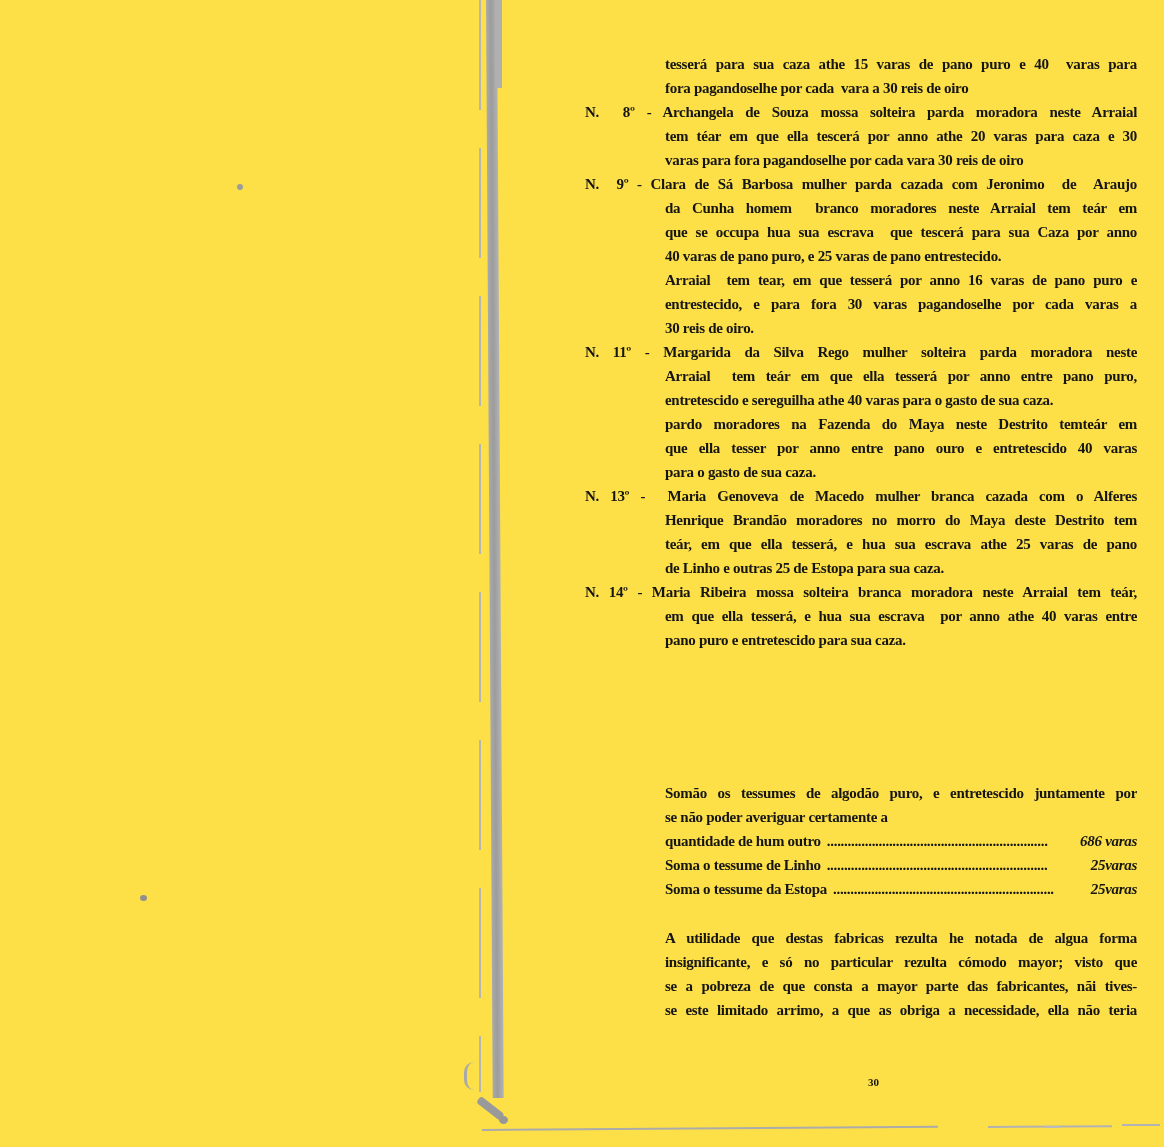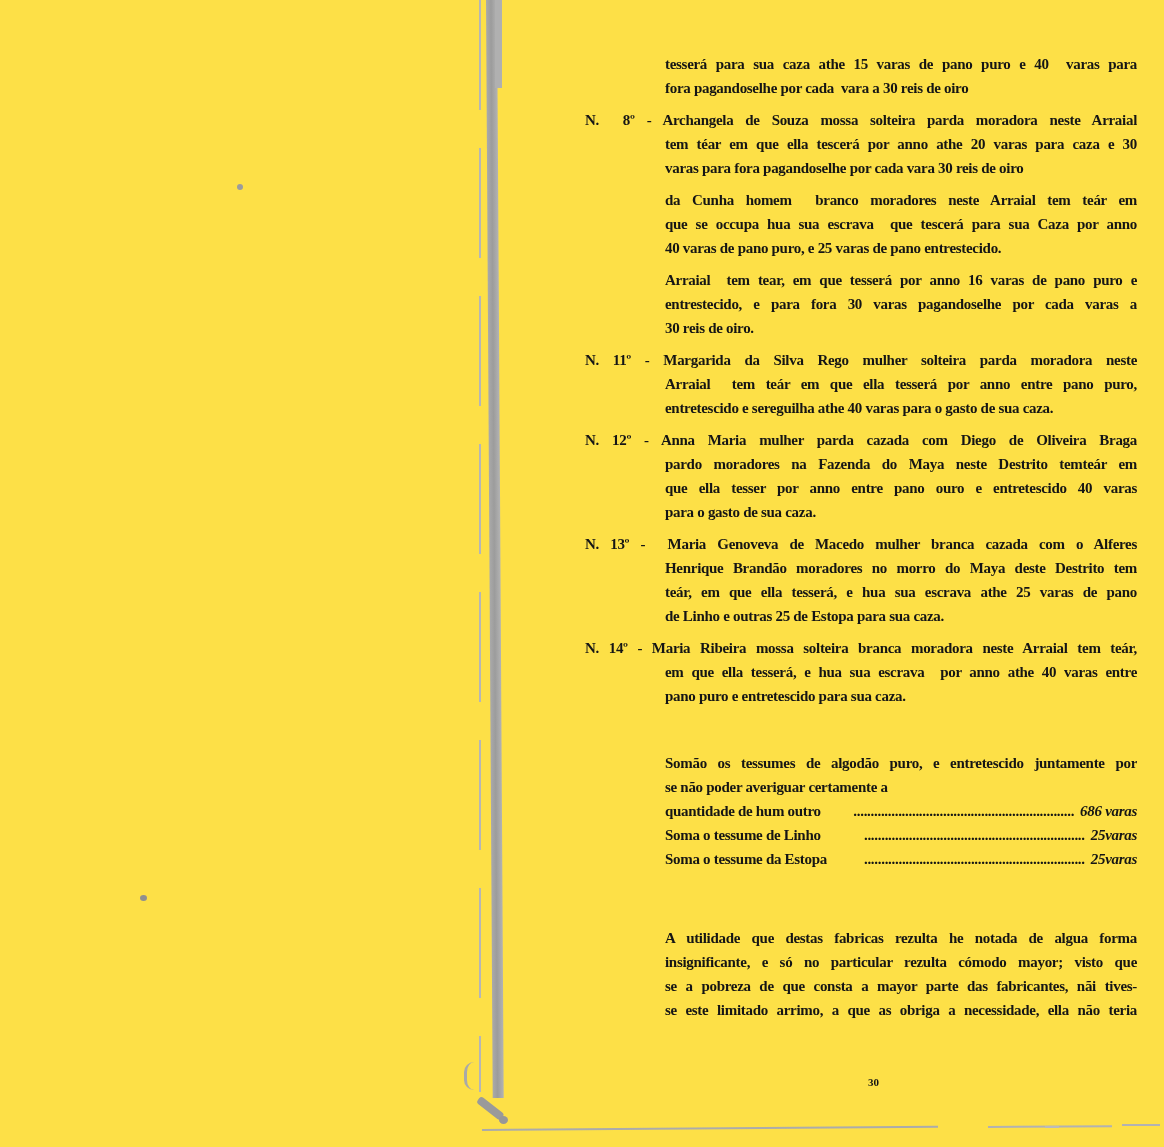--- a/index.html
+++ b/index.html
@@ -9,22 +9,22 @@
     font-family:"Liberation Serif","DejaVu Serif",serif;
   }
   
   .textblock {
     position:absolute; left:585px; width:552px;
     color:#151515; font-weight:bold; font-size:15px;
     line-height:24px; letter-spacing:-0.3px;
   }
   .line { height:24px; overflow:hidden; text-align:justify; text-align-last:justify; }
   .line.last { text-align-last:left; }
-  .cont { margin-left:80px;text-align:right; }
-  .entry { margin-top:8px; }
+  .cont { margin-left:80px; }
+  .entry { }
   .sumrow { display:flex; height:24px; overflow:hidden; align-items:baseline; }
   .sumrow .lbl { white-space:pre; }
   .sumrow .leader { flex:1 1 auto; overflow:hidden; white-space:nowrap; margin:0 6px; }
   .sumrow .val { white-space:pre;font-style:italic; }
   .pagenum { position:absolute; left:868px; top:1076px; color:#151515;
              font-weight:bold; font-size:11px; }
   
   .spine-thin {
     position:absolute; left:479px; top:0; width:2px; height:1092px;
     background:repeating-linear-gradient(180deg,#b6b6b6 0 110px,rgba(255,255,255,0) 110px 148px);
@@ -76,59 +76,59 @@
     <div class="line cont">tesserá para sua caza athe 15 varas de pano puro e 40&nbsp; varas para</div>
     <div class="line cont last">fora pagandoselhe por cada&nbsp; vara a 30 reis de oiro</div>
 
     <div class="entry">
       <div class="line">N.&nbsp; 8º - Archangela de Souza mossa solteira parda moradora neste Arraial</div>
       <div class="line cont">tem téar em que ella tescerá por anno athe 20 varas para caza e 30</div>
       <div class="line cont last">varas para fora pagandoselhe por cada vara 30 reis de oiro</div>
     </div>
 
     <div class="entry">
+      <div class="line">N.&nbsp; 9º - Clara de Sá Barbosa mulher parda cazada com Jeronimo&nbsp; de&nbsp; Araujo</div>
       <div class="line cont">da Cunha homem&nbsp; branco moradores neste Arraial tem teár em</div>
       <div class="line cont">que se occupa hua sua escrava&nbsp; que tescerá para sua Caza por anno</div>
       <div class="line cont last">40 varas de pano puro, e 25 varas de pano entrestecido.</div>
     </div>
 
     <div class="entry">
       <div class="line cont">Arraial&nbsp; tem tear, em que tesserá por anno 16 varas de pano puro e</div>
       <div class="line cont">entrestecido, e para fora 30 varas pagandoselhe por cada varas a</div>
       <div class="line cont last">30 reis de oiro.</div>
     </div>
 
     <div class="entry">
       <div class="line">N. 11º - Margarida da Silva Rego mulher solteira parda moradora neste</div>
       <div class="line cont">Arraial&nbsp; tem teár em que ella tesserá por anno entre pano puro,</div>
       <div class="line cont last">entretescido e sereguilha athe 40 varas para o gasto de sua caza.</div>
     </div>
 
     <div class="entry">
-      <div class="line">N. 12º - Anna Maria mulher parda cazada com Diego de Oliveira Braga</div>
       <div class="line cont">pardo moradores na Fazenda do Maya neste Destrito temteár em</div>
       <div class="line cont">que ella tesser por anno entre pano ouro e entretescido 40 varas</div>
       <div class="line cont last">para o gasto de sua caza.</div>
     </div>
 
     <div class="entry">
       <div class="line">N. 13º -&nbsp; Maria Genoveva de Macedo mulher branca cazada com o Alferes</div>
       <div class="line cont">Henrique Brandão moradores no morro do Maya deste Destrito tem</div>
       <div class="line cont">teár, em que ella tesserá, e hua sua escrava athe 25 varas de pano</div>
       <div class="line cont last">de Linho e outras 25 de Estopa para sua caza.</div>
     </div>
 
     <div class="entry">
       <div class="line">N. 14º - Maria Ribeira mossa solteira branca moradora neste Arraial tem teár,</div>
       <div class="line cont">em que ella tesserá, e hua sua escrava&nbsp; por anno athe 40 varas entre</div>
       <div class="line cont last">pano puro e entretescido para sua caza.</div>
     </div>
   </div>
 
-  <div class="textblock" style="top:751px;">
+  <div class="textblock" style="top:781px;">
     <div class="line cont">Somão os tessumes de algodão puro, e entretescido juntamente por</div>
     <div class="line cont last">se não poder averiguar certamente a</div>
 
     <div class="sumrow cont">
       <span class="lbl">quantidade de hum outro</span>
       <span class="leader">................................................................</span>
       <span class="val">686 varas</span>
     </div>
     <div class="sumrow cont">
       <span class="lbl">Soma o tessume de Linho</span>

